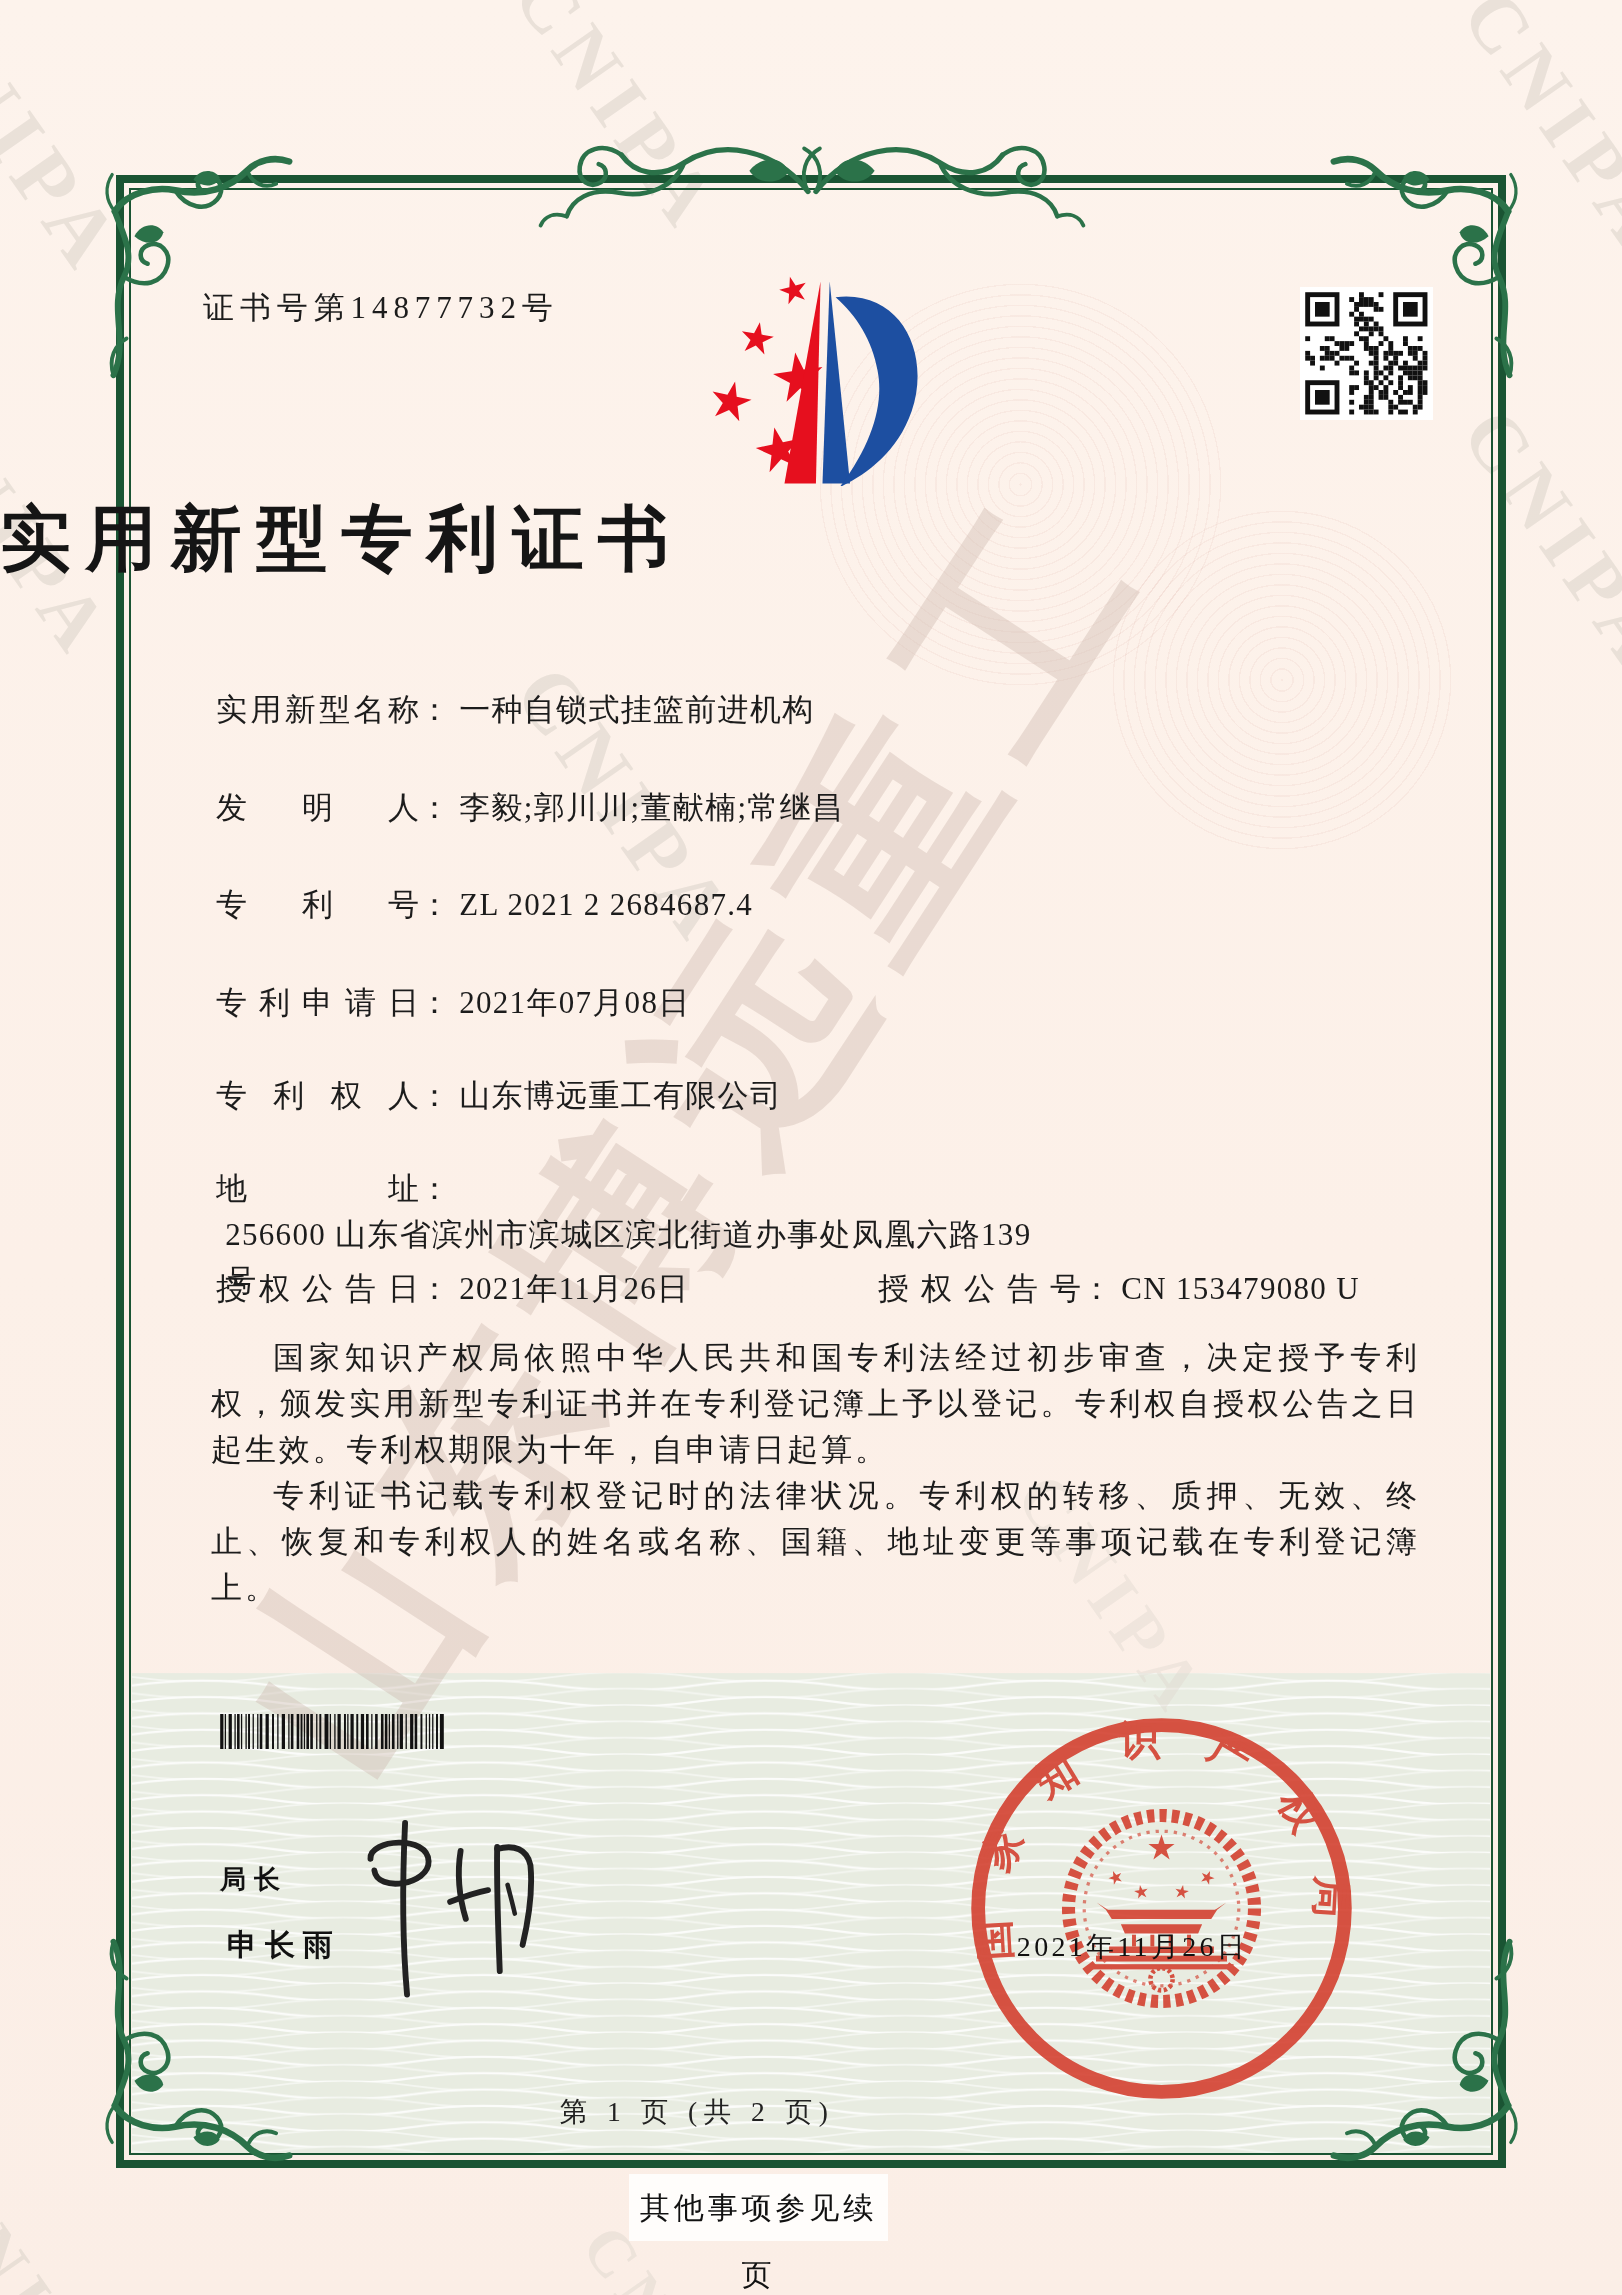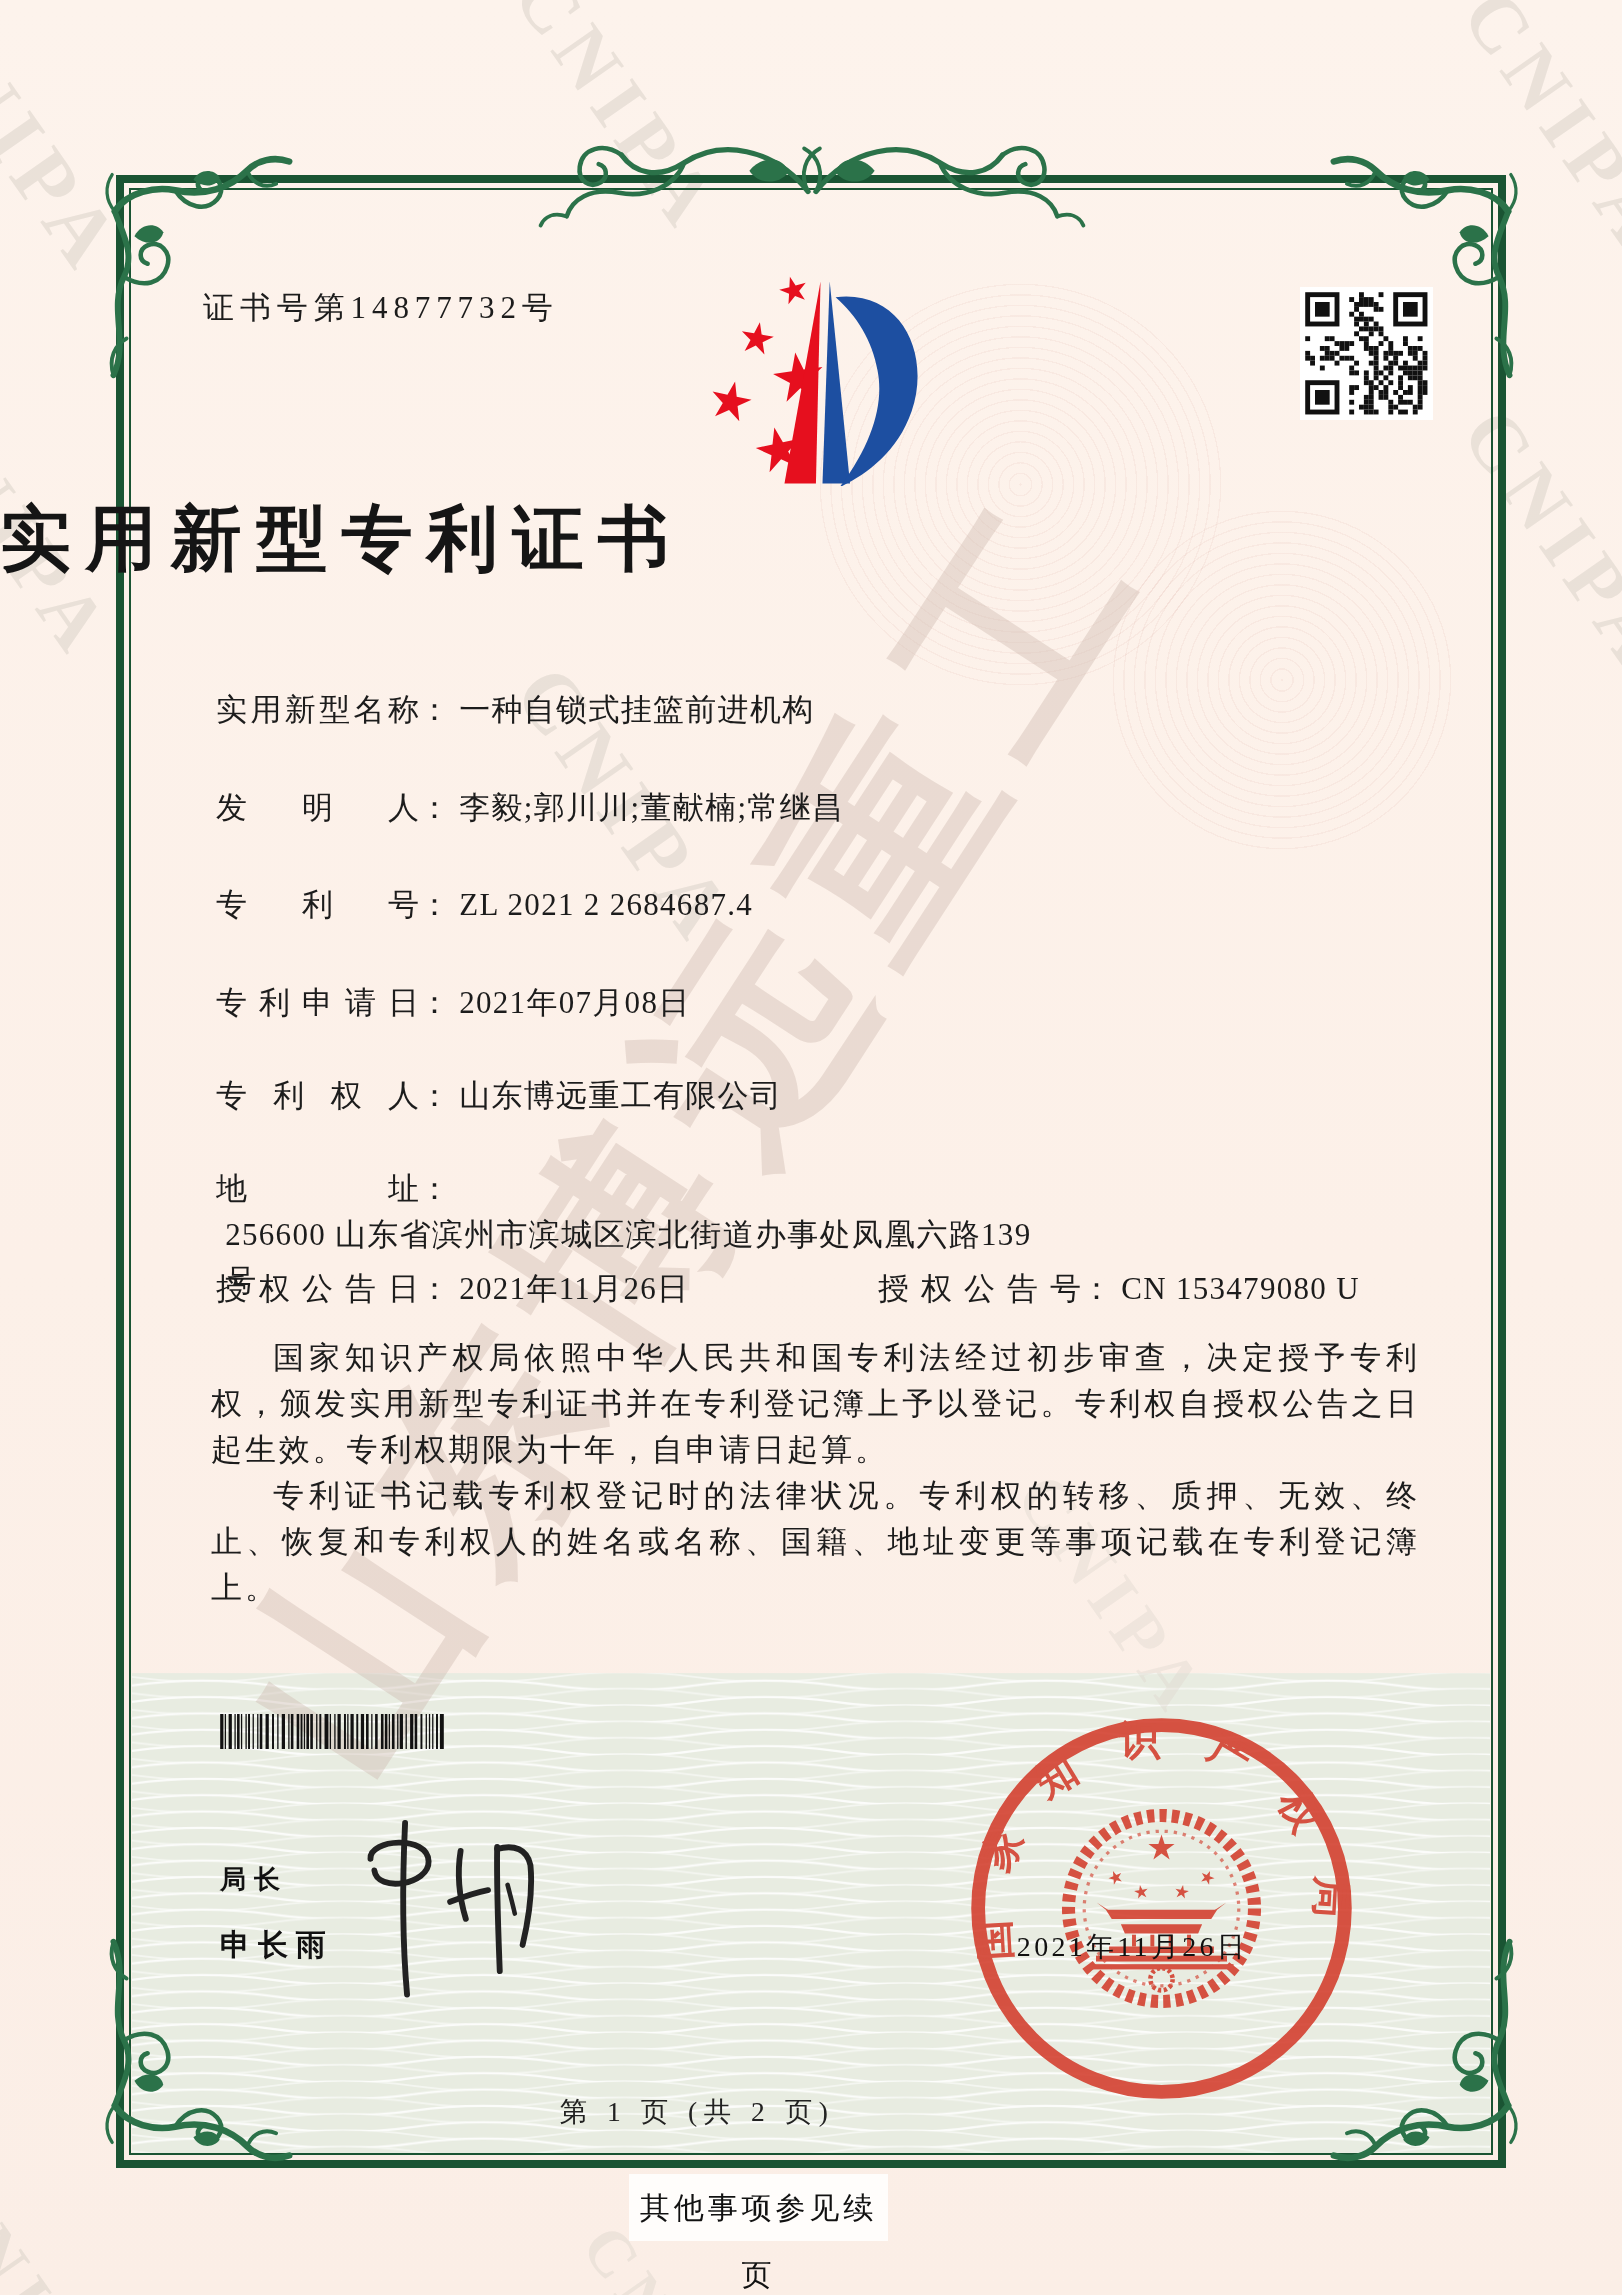--- a/index.html
+++ b/index.html
@@ -33,21 +33,21 @@
   .flabel{display:inline-block;width:203px;text-align:justify;text-align-last:justify;vertical-align:top;}
   .fcolon{display:inline-block;vertical-align:top;}
   .fvalue{display:inline-block;margin-left:9.2px;vertical-align:top;letter-spacing:1.3px;}
   .grant-no{position:absolute;left:662px;top:0;}
   .bodytext{position:absolute;z-index:6;left:211px;top:1335px;width:1209px;font-size:31px;
         line-height:46px;letter-spacing:2.9px;text-align:justify;color:#1c1c1c;}
   .bodytext p{margin:0;text-indent:62px;}
   .barcode{position:absolute;z-index:6;left:218px;top:1714px;}
   .director-title{position:absolute;z-index:6;left:220px;top:1862px;font-size:26px;font-weight:bold;
         letter-spacing:7.9px;color:#111;font-family:Liberation Mono, monospace;}
-  .director-name{position:absolute;z-index:6;left:220px;top:1925px;font-size:30px;font-weight:bold;
+  .director-name{position:absolute;z-index:6;left:227px;top:1925px;font-size:30px;font-weight:bold;
         letter-spacing:7.9px;color:#111;font-family:"Liberation Sans","DejaVu Sans",sans-serif;}
   .signature{position:absolute;z-index:6;left:330px;top:1813px;}
   .seal{position:absolute;z-index:7;left:967px;top:1714px;opacity:.95;}
   .seal-date{position:absolute;z-index:8;left:936px;top:1928px;width:393px;text-align:center;
         font-size:28px;letter-spacing:3.3px;color:#111;}
   .footer-page{position:absolute;z-index:6;left:419px;top:2094px;width:556px;text-align:center;
         font-size:27.5px;letter-spacing:6.5px;color:#222;}
   .note-strip{position:absolute;z-index:6;left:629px;top:2174px;width:259px;height:67px;
         background:#fffdfb;}
   .note-strip span{display:block;width:100%;text-align:center;line-height:67px;font-size:30px;

